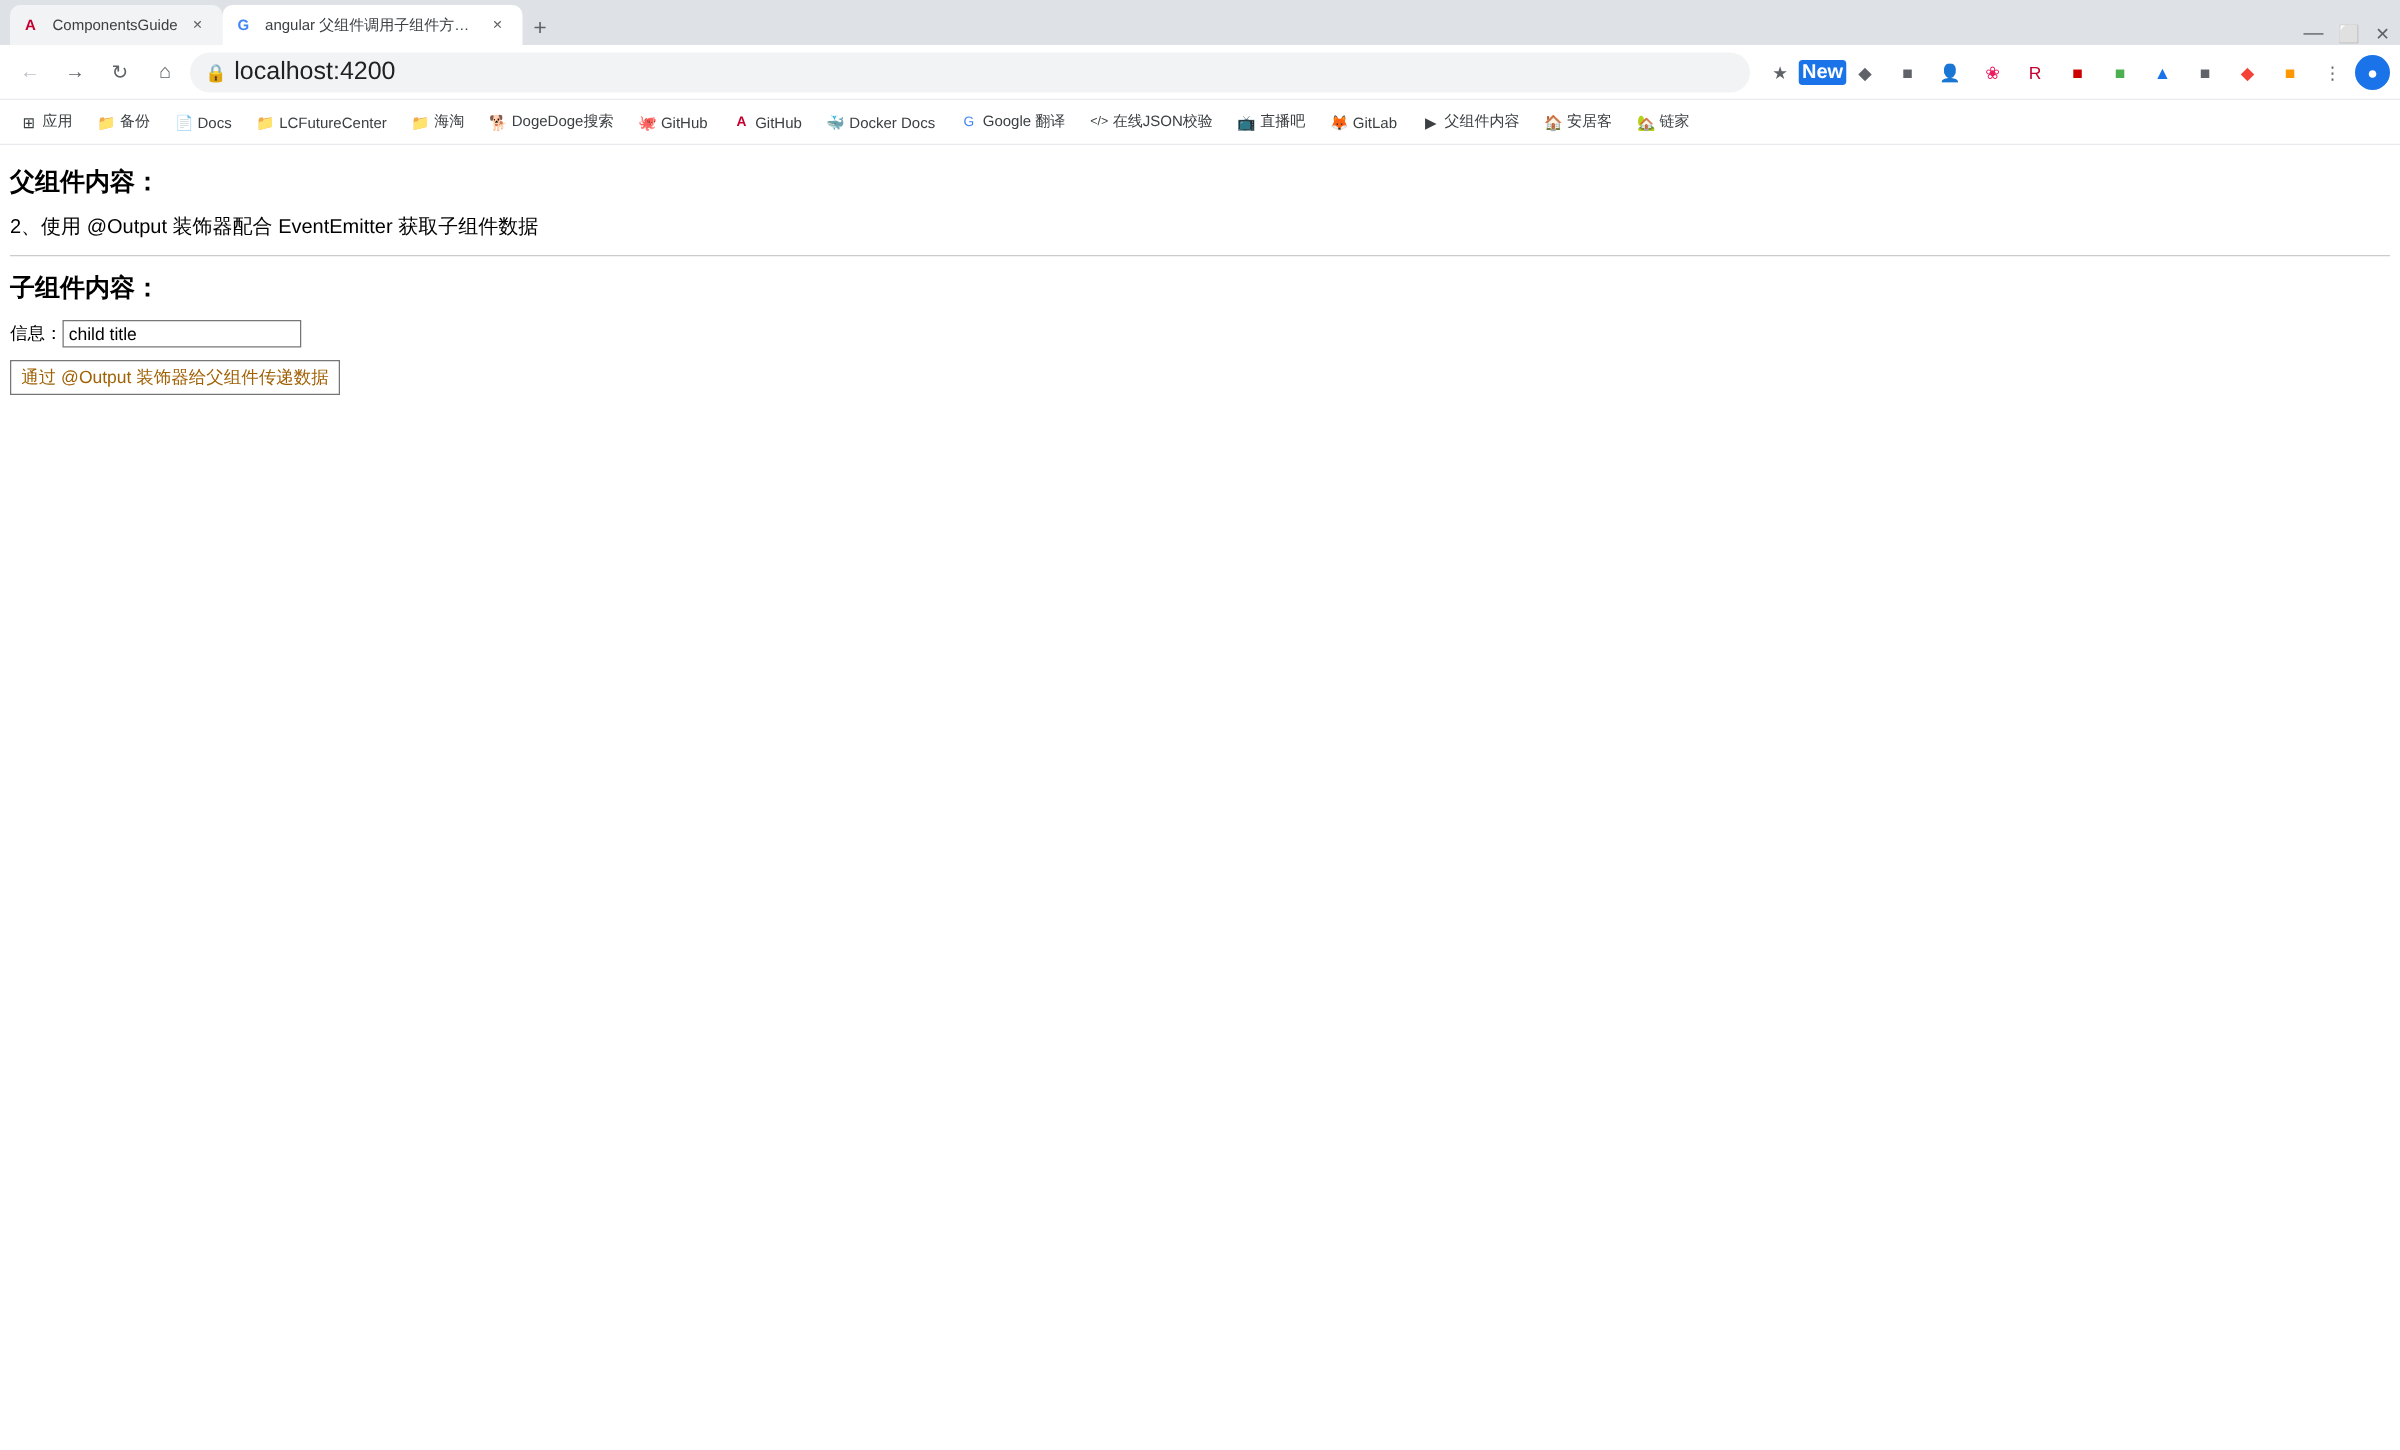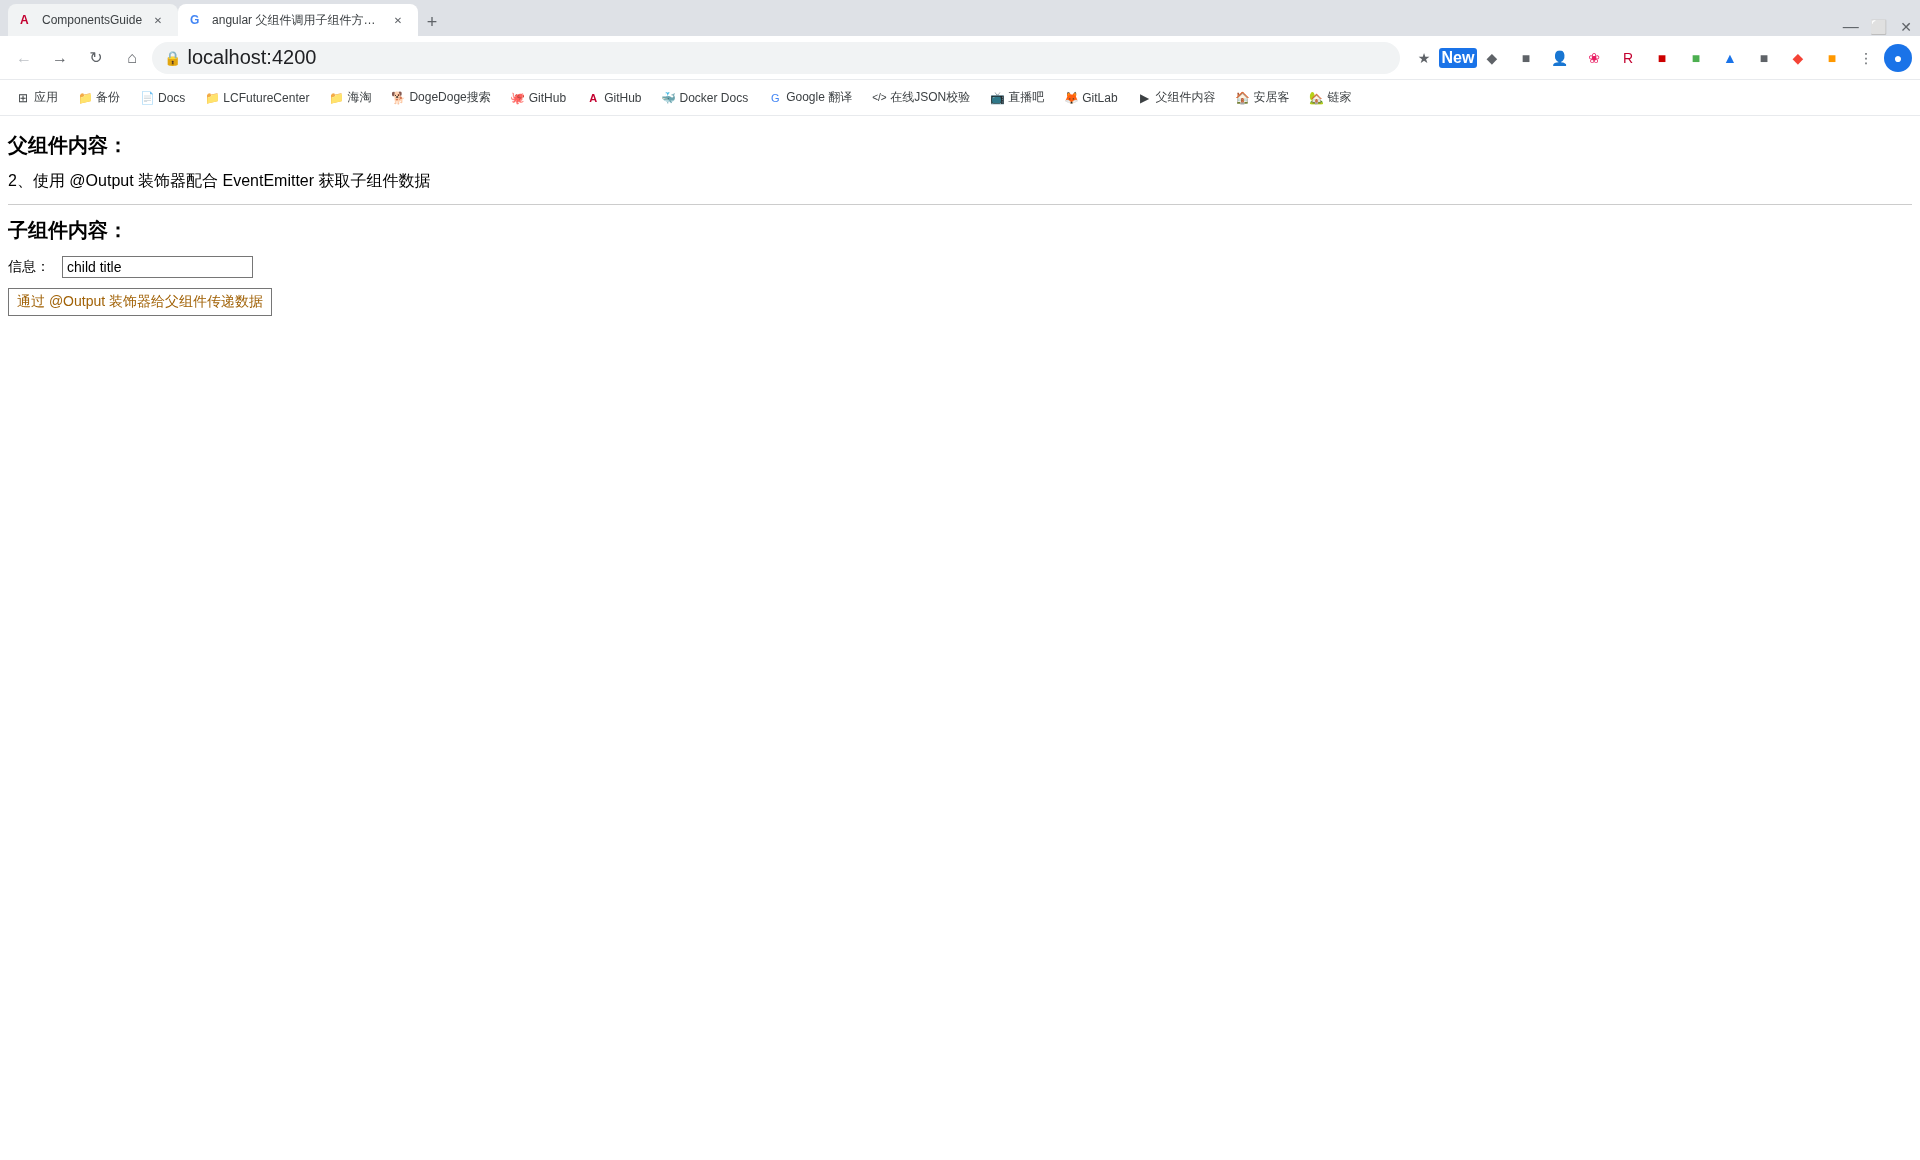--- a/index.html
+++ b/index.html
@@ -132,21 +132,21 @@
     }
     .divider {
       border: none;
       border-top: 1px solid #ccc;
       margin: 12px 0;
     }
     .child-section { margin-top: 0; }
     .info-row {
       display: flex;
       align-items: center;
-      gap: 12px;
+      gap: 0;
       margin-bottom: 10px;
       font-size: 14px;
     }
     .info-label { color: #000; }
     .info-input {
       border: 1px solid #767676;
       padding: 2px 4px;
       font-size: 14px;
       height: 22px;
       min-width: 120px;

